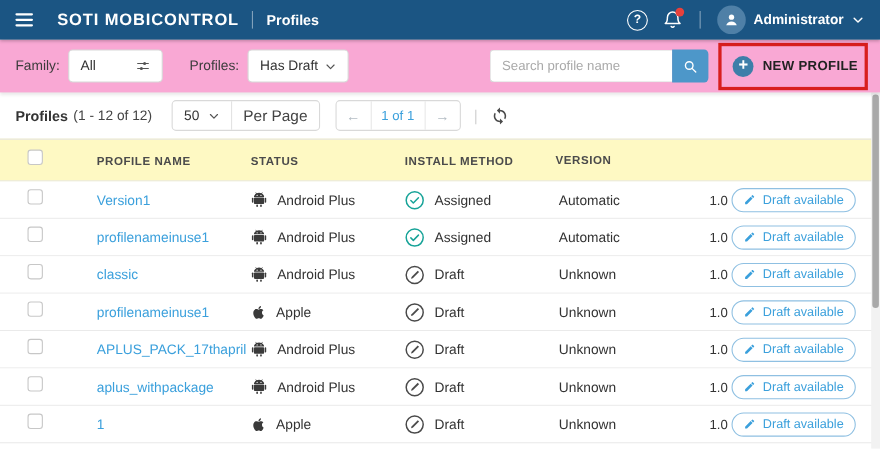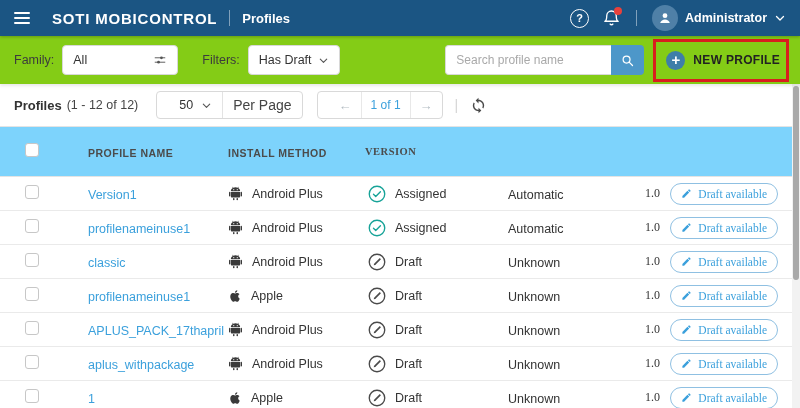--- a/index.html
+++ b/index.html
@@ -22,27 +22,27 @@
                  font-size: 11px; font-weight: 700; cursor: pointer; }
   .bell-wrap { position: relative; display: flex; cursor: pointer; }
   .bell-dot { position: absolute; top: -2px; right: -1px; width: 8px; height: 8px; border-radius: 50%;
               background: #E8413C; }
   .avatar { width: 26px; height: 26px; border-radius: 50%; background: #4F80A7;
             display: flex; align-items: center; justify-content: center; cursor: pointer; }
   .username { font-size: 12.5px; font-weight: 700; }
   .user-menu { display: flex; align-items: center; gap: 7px; cursor: pointer; }
 
   
-  .filter-bar { height: 48px; background: #84cc16; display: flex; align-items: center; padding: 0 8px 0 14px;
+  .filter-bar { height: 48px; background: #f9a8d4; display: flex; align-items: center; padding: 0 8px 0 14px;
                 box-shadow: 0 2px 3px rgba(0,0,0,.09); position: relative; z-index: 4; }
   .flabel { font-size: 12.5px; color: #3c3c3c; margin-right: 8px; }
   .select { height: 30px; border: 1px solid #d8d8d8; border-radius: 4px; background: #fff;
             display: flex; align-items: center; justify-content: space-between;
             padding: 0 10px; font-size: 12.5px; color: #333; cursor: pointer; }
-  .select.family { width: 116px; margin-right: 24px; }
+  .select.family { width: 86px; margin-right: 24px; }
   .select.filters { width: 92px; }
   .search-group { margin-left: auto; display: flex; height: 30px; }
   .search-input { width: 166px; height: 30px; border: 1px solid #d9d9d9; border-right: none;
                   border-radius: 4px 0 0 4px; padding: 0 10px; font-size: 12px; color: #333;
                   font-family: "Liberation Sans", sans-serif; outline: none; }
   .search-input::placeholder { color: #a9a9a9; }
   .search-btn { width: 33px; height: 30px; background: var(--button-blue, #4D97C9); border: none;
                 border-radius: 0 4px 4px 0; display: flex; align-items: center; justify-content: center;
                 cursor: pointer; }
   .new-profile-wrap { position: relative; margin-left: 20px; margin-right: 10px; }
@@ -53,21 +53,21 @@
                  display: inline-block; }
   .new-profile-label { font-size: 12px; font-weight: 700; color: #222; letter-spacing: .3px; }
   .annotation { position: absolute; top: -8px; left: -11px; right: -7px; bottom: -8px;
                 border: 3px solid var(--annotation-red, #D81E1E); pointer-events: none; }
 
   
   .toolbar { height: 42px; display: flex; align-items: center; padding: 0 14px; background: #fff; }
   .tl-title { font-size: 13px; font-weight: 700; color: #333; }
   .tl-count { font-size: 12.5px; color: #444; margin-left: 5px; }
   .seg-ctl { display: flex; align-items: center; height: 28px; border: 1px solid #d9d9d9;
-             border-radius: 4px; background: #fff; padding-left: 12px; }
+             border-radius: 4px; background: #fff; }
   .perpage { margin-left: 18px; }
   .seg { display: flex; align-items: center; gap: 8px; padding: 0 10px; font-size: 12.5px; color: #333;
          height: 100%; cursor: pointer; }
   .seg + .seg { border-left: 1px solid #e3e3e3; }
   .seg.small { font-size: 14px; color: #444; }
   .pagination { margin-left: 14px; }
   .pg-arrow { color: #b4bdc4; font-size: 13px; padding: 0 9px; height: 100%; display: flex;
               align-items: center; cursor: pointer; }
   .pg-num { font-size: 12px; color: var(--accent-blue, #3BA0DC); padding: 0 9px;
             border-left: 1px solid #e8e8e8; border-right: 1px solid #e8e8e8; height: 100%;
@@ -77,29 +77,29 @@
   .tl-right { margin-left: auto; display: flex; align-items: center; }
   .columns-ctl { display: flex; align-items: center; gap: 7px; font-size: 12.5px; color: #333;
                  cursor: pointer; }
   .export-circle { width: 27px; height: 27px; border: 1.5px solid #90C0E2; border-radius: 50%;
                    display: flex; align-items: center; justify-content: center; margin-left: 17px;
                    margin-right: 14px; cursor: pointer; }
 
   
   .thead, .trow { display: grid; grid-template-columns: 64px 140px 140px 140px 140px 1fr;
                   align-items: center; }
-  .thead { height: 51px; border-top: 1px solid #e4e4e4; border-bottom: 1px solid #e4e4e4;
-           background: #7dd3fc; }
+  .thead { height: 39px; border-top: 1px solid #e4e4e4; border-bottom: 1px solid #e4e4e4;
+           background: #fef9c3; }
   .th { font-size: 10.5px; font-weight: 700; letter-spacing: .5px; color: #4b4b4b; }
   .trow { height: 34px; border-bottom: 1px solid #eaeaea; background: #fff; }
   .c-check { padding-left: 25px; }
   .checkbox { width: 14px; height: 14px; border: 1px solid #c7c7c7; border-radius: 3px;
               background: #fff; display: inline-block; cursor: pointer; }
   .c-name, .c-family, .c-status, .c-install { padding-left: 24px; }
-  .c-version { padding-left: 21px; padding-right: 22px; display: flex; align-items: center; font-family: Liberation Serif, serif; }
+  .c-version { padding-left: 21px; padding-right: 22px; display: flex; align-items: center; }
   .link { font-size: 12.5px; color: var(--accent-blue, #3BA0DC); text-decoration: none; cursor: pointer; }
   .cell-flex { display: flex; align-items: center; gap: 9px; }
   .cell-text { font-size: 12.5px; color: #333; }
   .family-ic { color: #3a3a3a; display: flex; }
   .status-ic { display: flex; }
   .status-ic.assigned { color: var(--assigned-teal, #17A398); }
   .status-ic.draft { color: #4a4a4a; }
   .version-text { font-size: 12px; color: #333; }
   .badge { margin-left: auto; display: flex; align-items: center; gap: 6px; height: 22px;
            padding: 0 10px; border: 1px solid var(--badge-border, #8FC0E2); border-radius: 11px;
@@ -160,21 +160,21 @@
     <span>All</span>
     <span class="icon">
       <svg viewBox="0 0 24 24" width="14" height="14" stroke="#555" stroke-width="1.6">
           <line x1="3" y1="8.2" x2="21" y2="8.2"></line>
           <circle cx="14.5" cy="8.2" r="2.4" fill="#555" stroke="none"></circle>
           <line x1="3" y1="15.8" x2="21" y2="15.8"></line>
           <circle cx="9.5" cy="15.8" r="2.4" fill="#555" stroke="none"></circle>
         </svg>
     </span>
   </div>
-  <span class="flabel">Filters:</span>
+  <span class="flabel">Profiles:</span>
   <div class="select filters">
     <span>Has Draft</span>
     <span class="icon">
       <svg viewBox="0 0 24 24" width="11" height="11" fill="none" stroke="#555" stroke-width="2.4" stroke-linecap="round" stroke-linejoin="round">
           <polyline points="5,9 12,16 19,9"></polyline>
         </svg>
     </span>
   </div>
 
   <div class="search-group">
@@ -226,20 +226,21 @@
         <path d="M12 4V1L8 5l4 4V6c3.31 0 6 2.69 6 6 0 1.01-.25 1.97-.7 2.8l1.46 1.46C19.54 15.03 20 13.57 20 12c0-4.42-3.58-8-8-8zm0 14c-3.31 0-6-2.69-6-6 0-1.01.25-1.97.7-2.8L5.24 7.74C4.46 8.97 4 10.43 4 12c0 4.42 3.58 8 8 8v3l4-4-4-4v3z"></path>
       </svg>
   </span>
 
 </div>
 
 <div>
   <div class="thead" id="thead">
       <div class="c-check"><span class="checkbox"></span></div>
       <div class="c-name"><span class="th">PROFILE NAME</span></div>
+      <div class="c-status"><span class="th">STATUS</span></div>
       <div class="c-install"><span class="th">INSTALL METHOD</span></div>
       <div class="c-version">
         <span class="th">VERSION</span>
       </div>
     </div>
   <div id="tbody">
       <div class="trow">
         <div class="c-check"><span class="checkbox"></span></div>
         <div class="c-name"><a class="link">Version1</a></div>
         <div class="c-family cell-flex">

